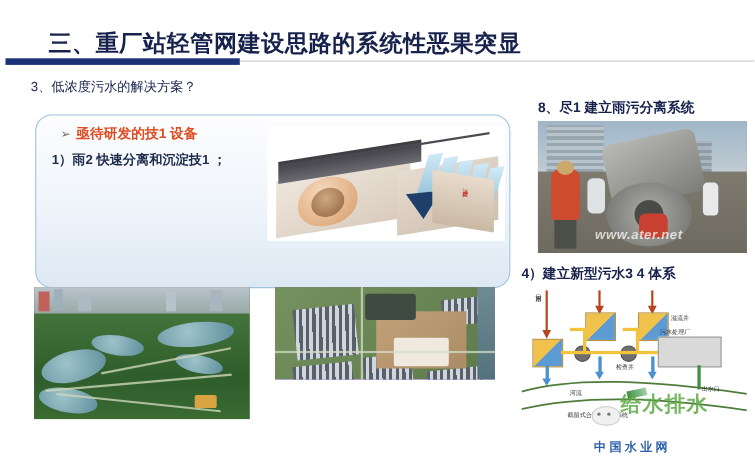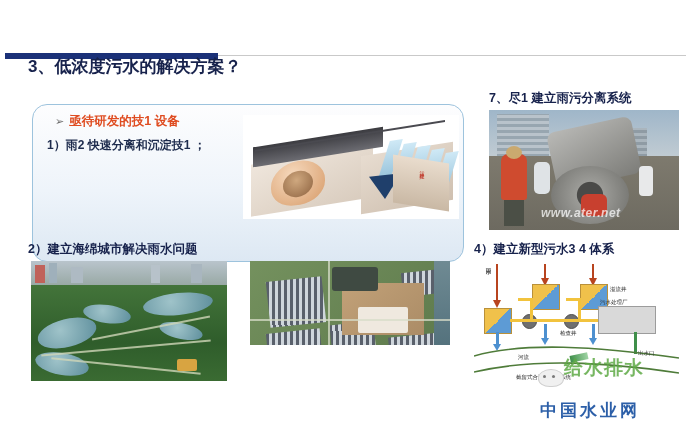--- a/index.html
+++ b/index.html
@@ -20,22 +20,22 @@
     position:absolute;left:5px;top:53px;width:213px;height:6px;
     background:#1b3178;
   }
   .hdr-rule-light{
     position:absolute;left:218px;top:55px;width:468px;height:1px;
     background:#c9c9c9;
   }
 
   
   .q-line{
-    position:absolute;left:28px;top:55px;
-    font-size:17px;font-weight:bold;color:#17224c;
+    position:absolute;left:28px;top:71px;
+    font-size:12px;font-weight:normal;color:#17224c;
     white-space:nowrap;
   }
 
   
   .infobox{
     position:absolute;left:32px;top:104px;width:432px;height:158px;
     border:1.4px solid #9dc3dd;border-radius:15px;
     background:linear-gradient(180deg,#fdfdfe 0%,#eef4fa 55%,#dde8f3 100%);
     box-sizing:border-box;
   }
@@ -214,28 +214,29 @@
     background:#f0f0f0;border-radius:50% 50% 45% 45%;border:1px solid #cfcfcf;}
   .wm-pig:after{content:"";position:absolute;left:4px;top:5px;width:3px;height:3px;
     border-radius:50%;background:#7a7a7a;box-shadow:9px 0 0 #7a7a7a;}
   .wm-water{position:absolute;left:18px;top:26px;font-size:21px;font-weight:bold;
     font-style:italic;letter-spacing:-.5px;}
   .wm-water .w{color:#e2231a;}
   .wm-water .d8{color:#1a9c3c;}
   .wm-water .d4{color:#e2231a;}
   .wm-water .d2{color:#f5a623;}
   .wm-water .com{color:#9a9a9a;font-size:10px;font-style:normal;}
-  .wm-cn-blue{position:absolute;left:16px;top:44px;font-size:17px;font-weight:bold;
+  .wm-cn-blue{position:absolute;left:16px;top:44px;font-size:11px;font-weight:bold;
     color:#2c5fa8;letter-spacing:3px;}
 </style>
 </head>
 <body>
 
 <div class="slide">
 
+  <div class="hdr-title">三、重厂站轻管网建设思路的系统性恶果突显</div>
   <div class="hdr-rule-dark"></div>
   <div class="hdr-rule-light"></div>
 
   <div class="q-line">3、低浓度污水的解决方案？</div>
 
   <div class="infobox">
     <div class="ib-head">
       <span class="bullet">➢</span><span>亟待研发的技1 设备</span>
     </div>
     <div class="ib-item i1">1）雨2 快速分离和沉淀技1 ；</div>
@@ -251,38 +252,37 @@
       <div class="lam" style="left:168px;top:32px;"></div>
       <div class="lam" style="left:182px;top:35px;"></div>
       <div class="lam" style="left:196px;top:38px;"></div>
       <div class="cone"></div>
       <div class="rail"></div>
       <div class="sidewall"></div>
       <div class="redlbl">污水处理厂</div>
     </div>
   </div>
 
-  <div class="cap cap1">7、尽1 建立雨污分离系统</div>
+  <div class="cap cap1">8、尽1 建立雨污分离系统</div>
   <div class="photo1">
     <div class="p1-sky"></div>
       <div class="p1-bldg"></div>
       <div class="p1-bldg2"></div>
     <div class="p1-ground"></div>
     <div class="p1-pipe"></div>
       <div class="p1-pipe2"></div>
       <div class="p1-red"></div>
     <div class="p1-w2"></div>
       <div class="p1-w3"></div>
     <div class="p1-legs"></div>
       <div class="p1-worker"></div>
       <div class="p1-head"></div>
     <div class="p1-wm">www.ater.net</div>
   </div>
 
-  <div class="cap cap2">2）建立海绵城市解决雨水问题</div>
   <div class="photo2">
     <div class="p2-city"></div>
     <div class="p2-b1"></div>
       <div class="p2-b2"></div>
       <div class="p2-b3"></div>
     <div class="p2-b4"></div>
       <div class="p2-b5"></div>
     <div class="p2-green"></div>
     <div class="p2-lake p2-l1"></div>
       <div class="p2-lake p2-l2"></div>

